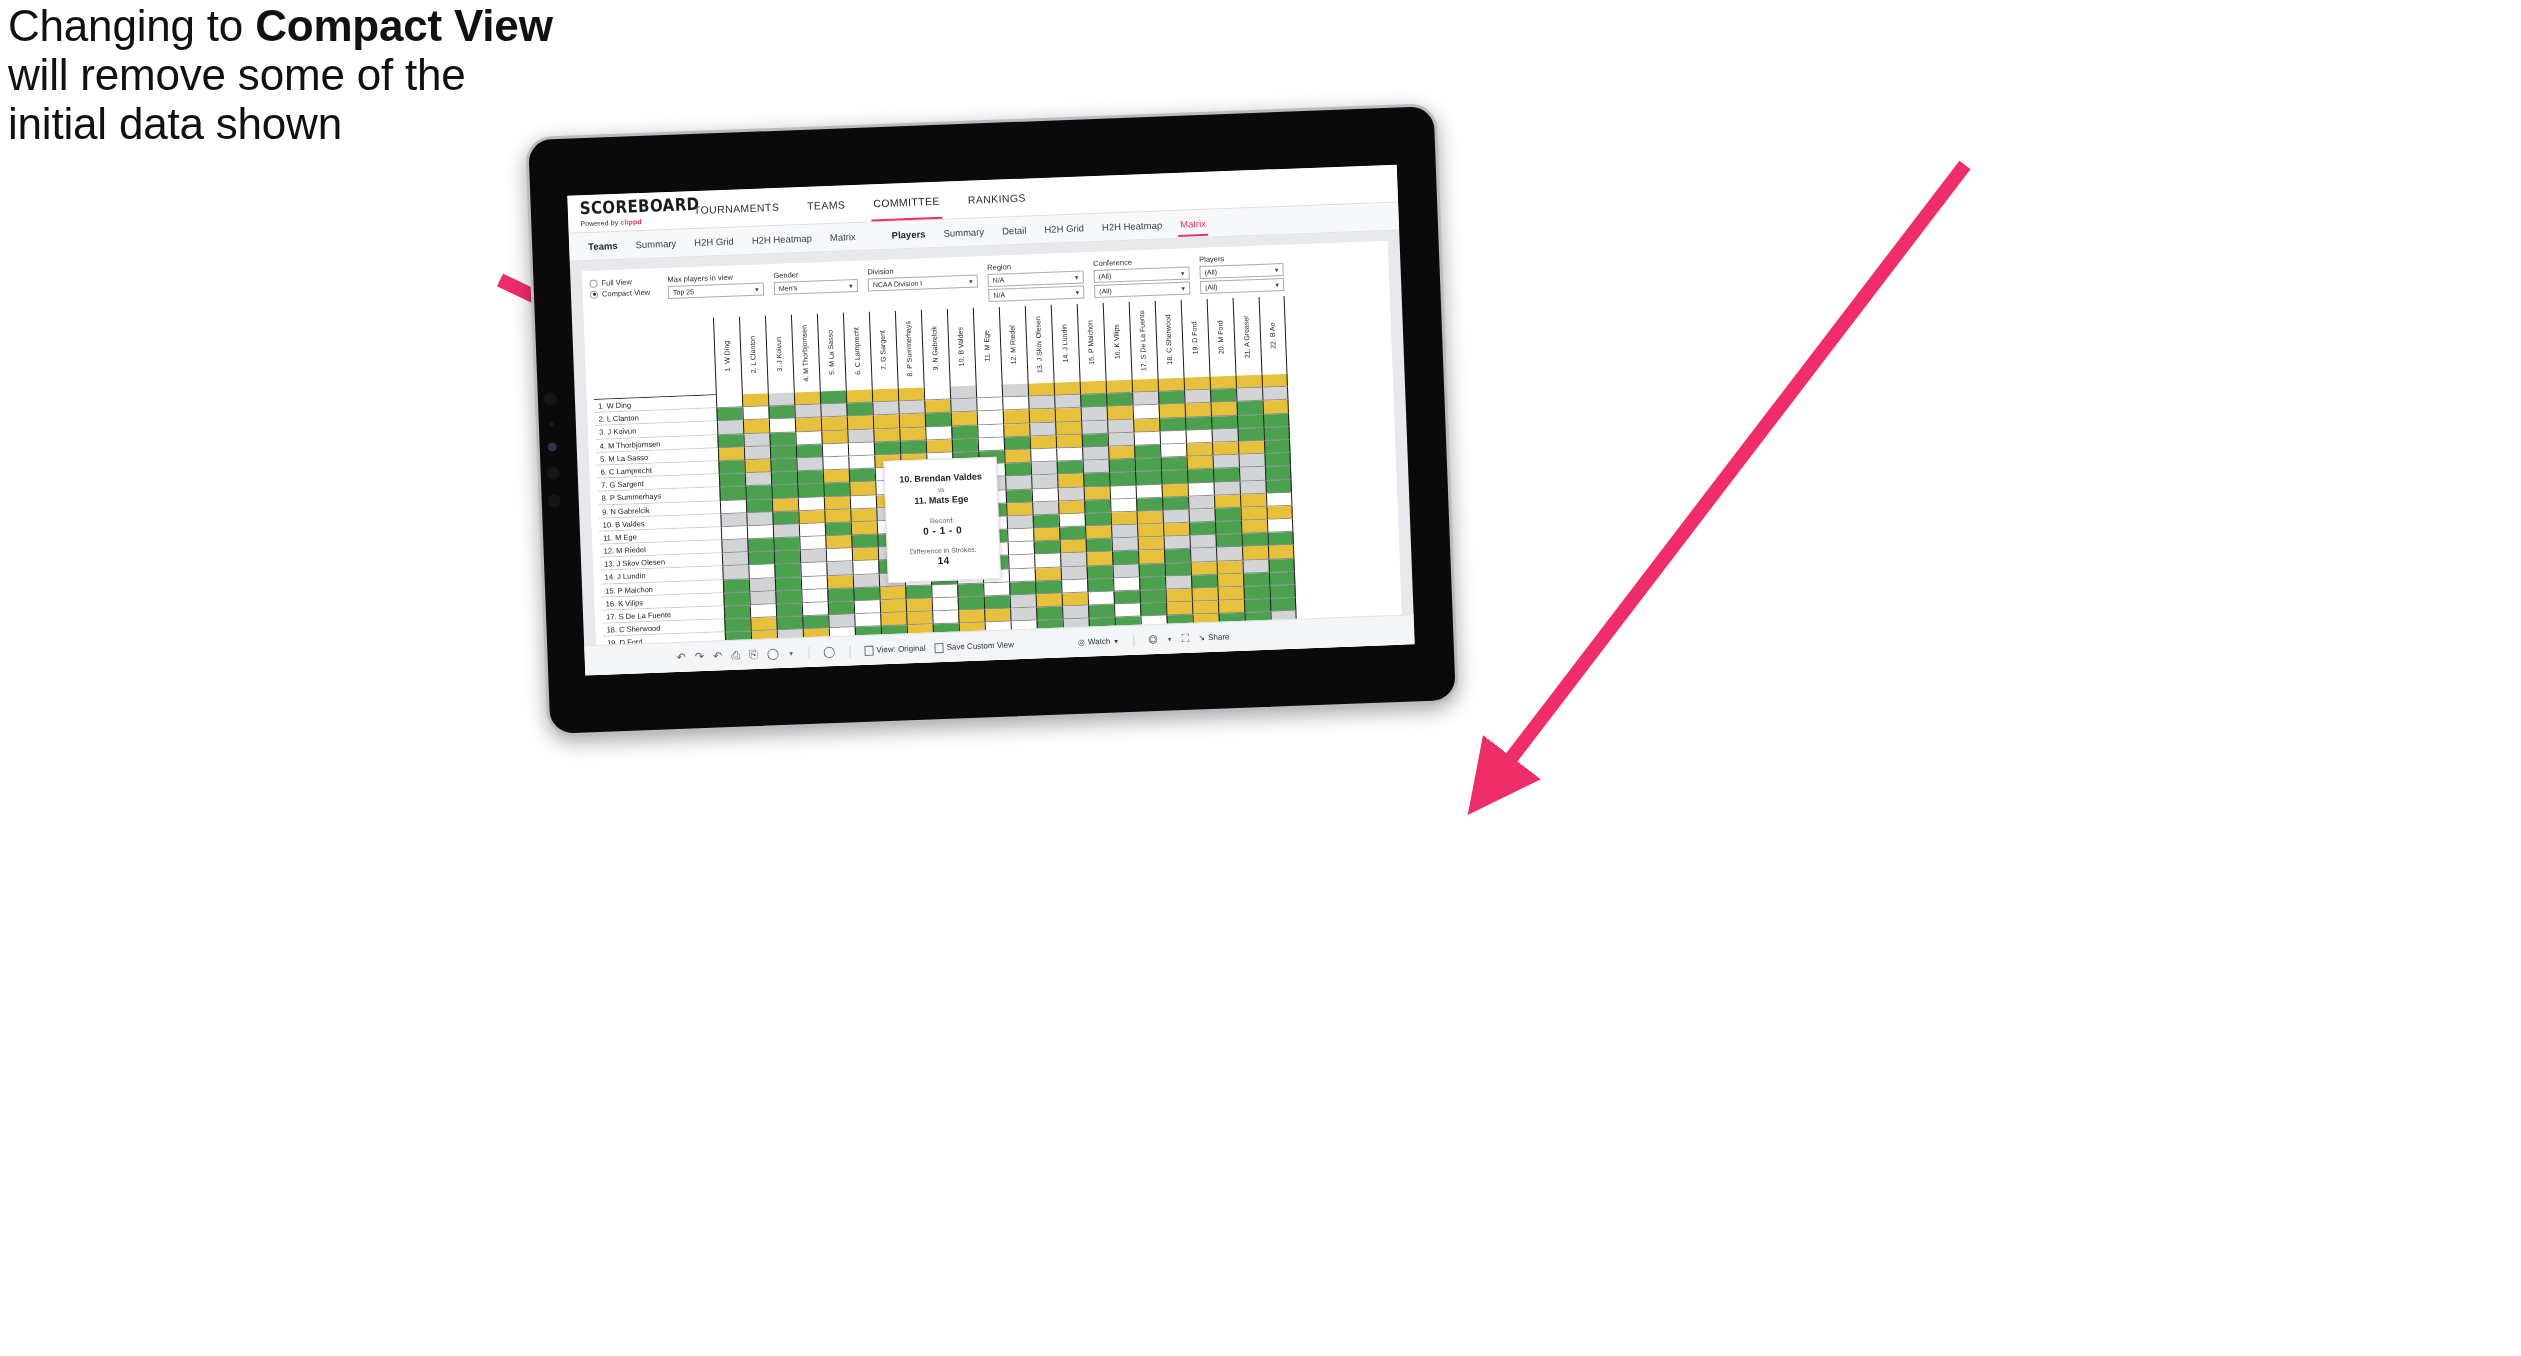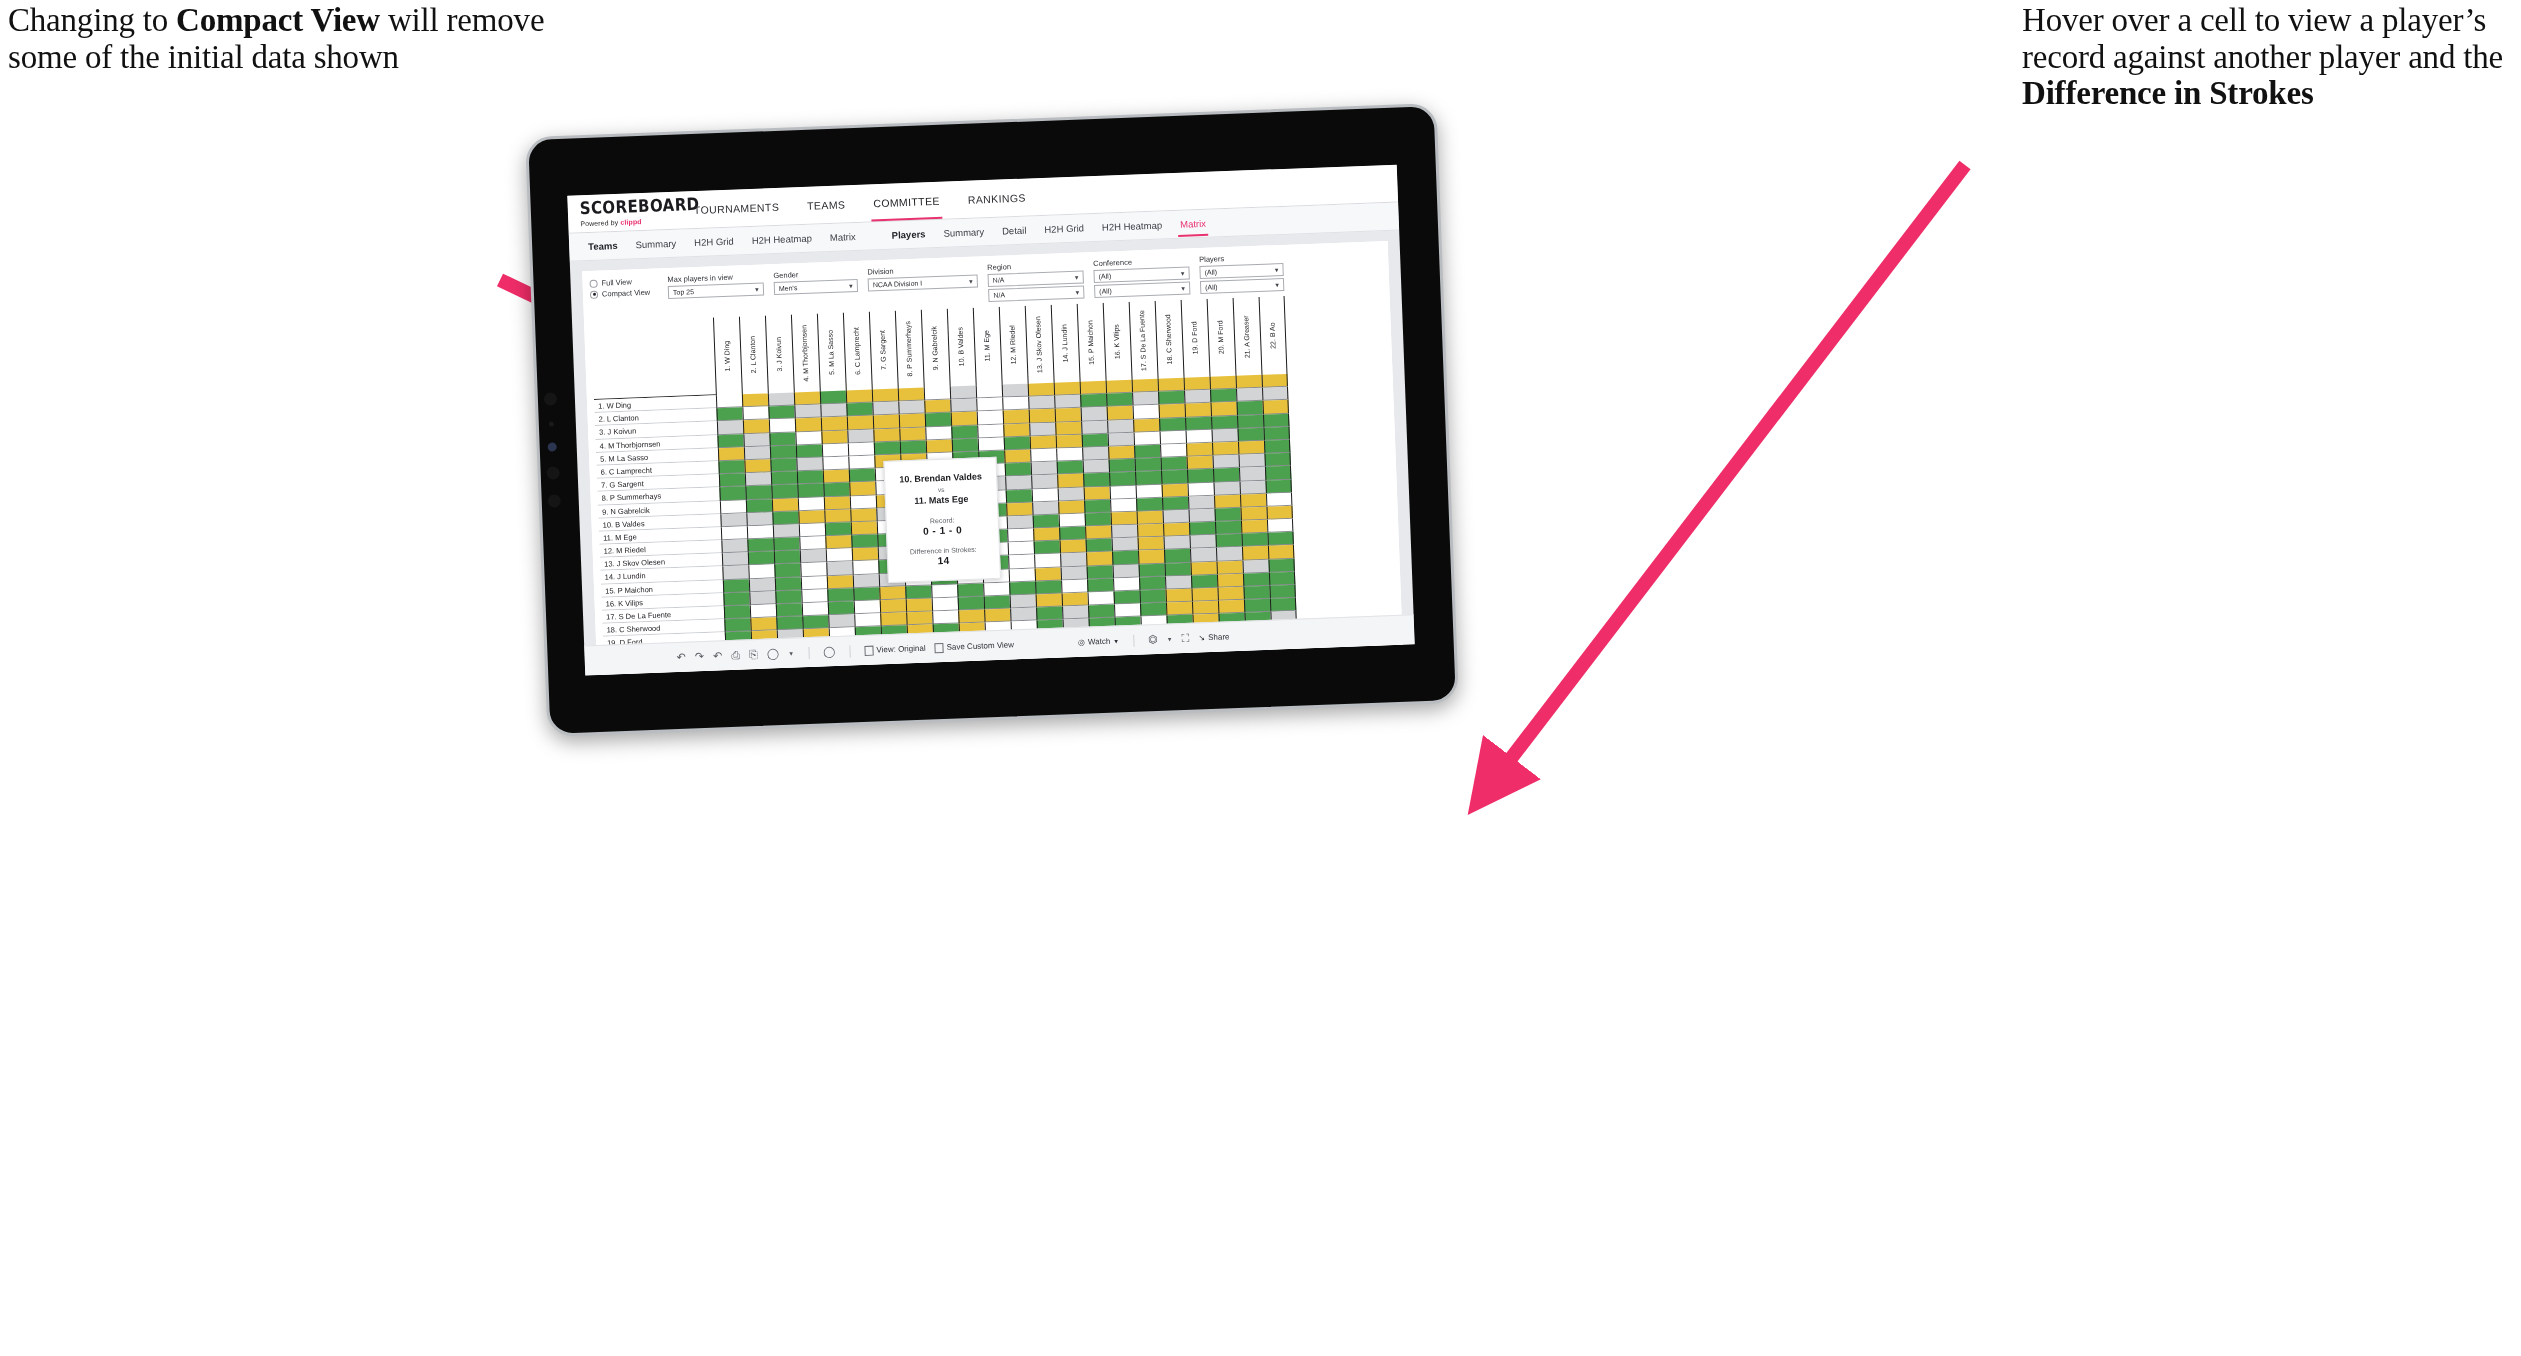--- a/index.html
+++ b/index.html
@@ -8,25 +8,24 @@
     background: #ffffff;
     font-family: "Liberation Sans", sans-serif;
     overflow: hidden;
   }
   #stage { position: relative; width: 2521px; height: 1356px; }
 
   
   .annot {
     position: absolute;
     color: #111111;
-    font-size: 33px;
+    font-size: 44px;
     line-height: 1.11;
     letter-spacing: -0.2px;
     font-weight: 400;
-    font-family: Liberation Serif, serif;
   }
   .annot b { font-weight: 700; }
   #annot-left  { left: 8px;  top: 2px;  width: 560px; }
   #annot-right { left: 2022px; top: 2px; width: 500px; }
 
   
   .arrow-svg { position: absolute; left: 0; top: 0; width: 2521px; height: 1356px; pointer-events: none; }
 
   
   #tablet {
@@ -210,23 +209,20 @@
 </style>
 </head>
 <body>
 
 <div id="stage">
 
   <div class="annot" id="annot-left">
     <span>Changing to </span><b>Compact View</b><span> will remove some of the initial data shown</span>
   </div>
 
-  <div class="annot" id="annot-right">
-    <span>Hover over a cell to view a player’s record against another player and the </span><b>Difference in Strokes</b>
-  </div>
 
   <svg class="arrow-svg" viewBox="0 0 2521 1356">
     <defs>
       <marker id="ah" markerWidth="5.2" markerHeight="5.2" refX="3.4" refY="2.6" orient="auto">
         <path d="M0,0 L5.2,2.6 L0,5.2 Z" fill="#ef2d68"></path>
       </marker>
     </defs>
     <line x1="500" y1="280" x2="835" y2="440" stroke="#ef2d68" stroke-width="14" marker-end="url(#ah)"></line>
     <line x1="1965" y1="165" x2="1483" y2="795" stroke="#ef2d68" stroke-width="14" marker-end="url(#ah)"></line>
   </svg>

